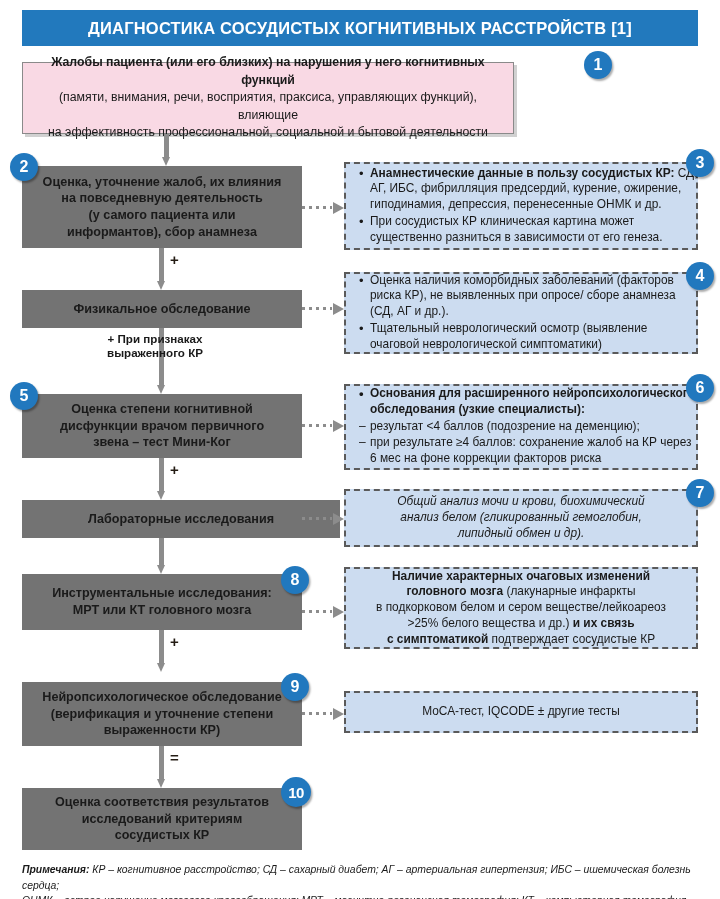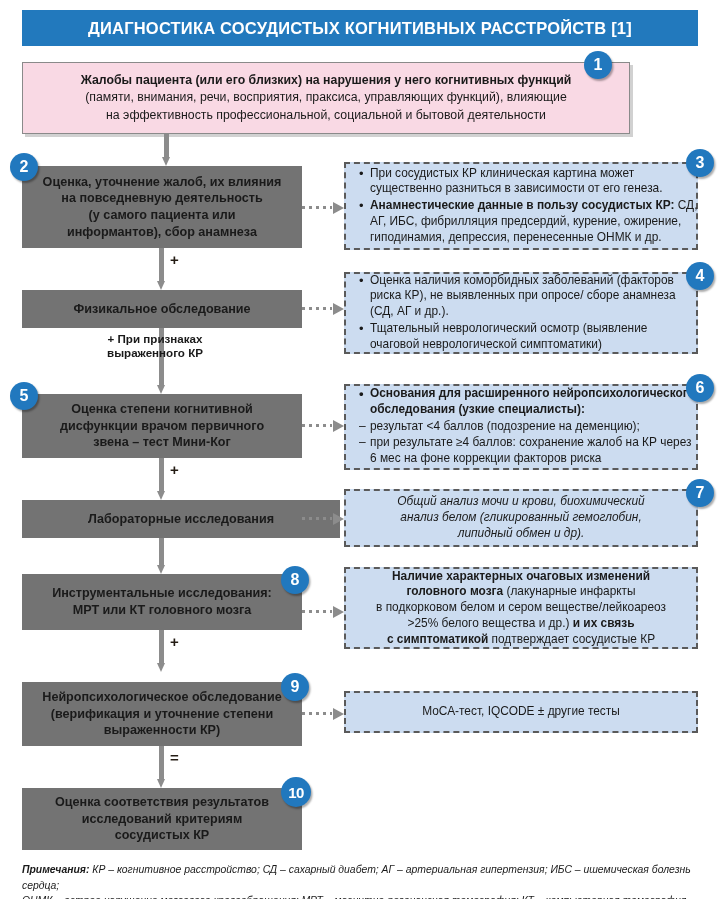--- a/index.html
+++ b/index.html
@@ -107,21 +107,21 @@
 </style>
 </head>
 <body>
 
 <div class="canvas">
 
   <div class="header-bar">
     <span class="title">ДИАГНОСТИКА СОСУДИСТЫХ КОГНИТИВНЫХ РАССТРОЙСТВ [1]</span>
   </div>
 
-  <div class="box box-pink" style="left:22px;top:62px;width:608px;height:72px;">
+  <div class="box box-pink" style="left:22px;top:62px;width:492px;height:72px;">
     <div class="box-inner">
       <span class="t pink-text b">Жалобы пациента (или его близких) на нарушения у него когнитивных функций</span>
       <span class="t pink-text">(памяти, внимания, речи, восприятия, праксиса, управляющих функций), влияющие</span>
       <span class="t pink-text">на эффективность профессиональной, социальной и бытовой деятельности</span>
     </div>
   </div>
   <div class="circ" style="left:584px;top:51px;">1</div>
 
   <div class="varrow" style="left:162px;top:134px;height:32px;">
     <div class="shaft"></div>
@@ -139,22 +139,22 @@
   <div class="circ" style="left:10px;top:153px;">2</div>
 
   <div class="harrow" style="left:302px;top:203px;width:42px;">
     <div class="dots"></div>
       <div class="hhead"></div>
   </div>
 
   <div class="box box-blue" style="left:344px;top:162px;width:354px;height:88px;">
     <div class="box-inner left" style="padding:7px 12px 7px 10px;">
       <ul class="bl blue-text">
+        <li class="bullet"><span class="b">Анамнестические данные в пользу сосудистых КР:</span><span> СД, АГ, ИБС, фибрилляция предсердий, курение, ожирение, гиподинамия, депрессия, перенесенные ОНМК и др.</span></li>
         <li class="bullet">При сосудистых КР клиническая картина может существенно разниться в зависимости от его генеза.</li>
-        <li class="bullet"><span class="b">Анамнестические данные в пользу сосудистых КР:</span><span> СД, АГ, ИБС, фибрилляция предсердий, курение, ожирение, гиподинамия, депрессия, перенесенные ОНМК и др.</span></li>
       </ul>
     </div>
   </div>
   <div class="circ" style="left:686px;top:149px;">3</div>
 
   <div class="varrow" style="left:157px;top:248px;height:42px;">
     <div class="shaft"></div>
       <div class="head"></div>
   </div>
   <div class="plus" style="left:170px;top:252px;">+</div>

